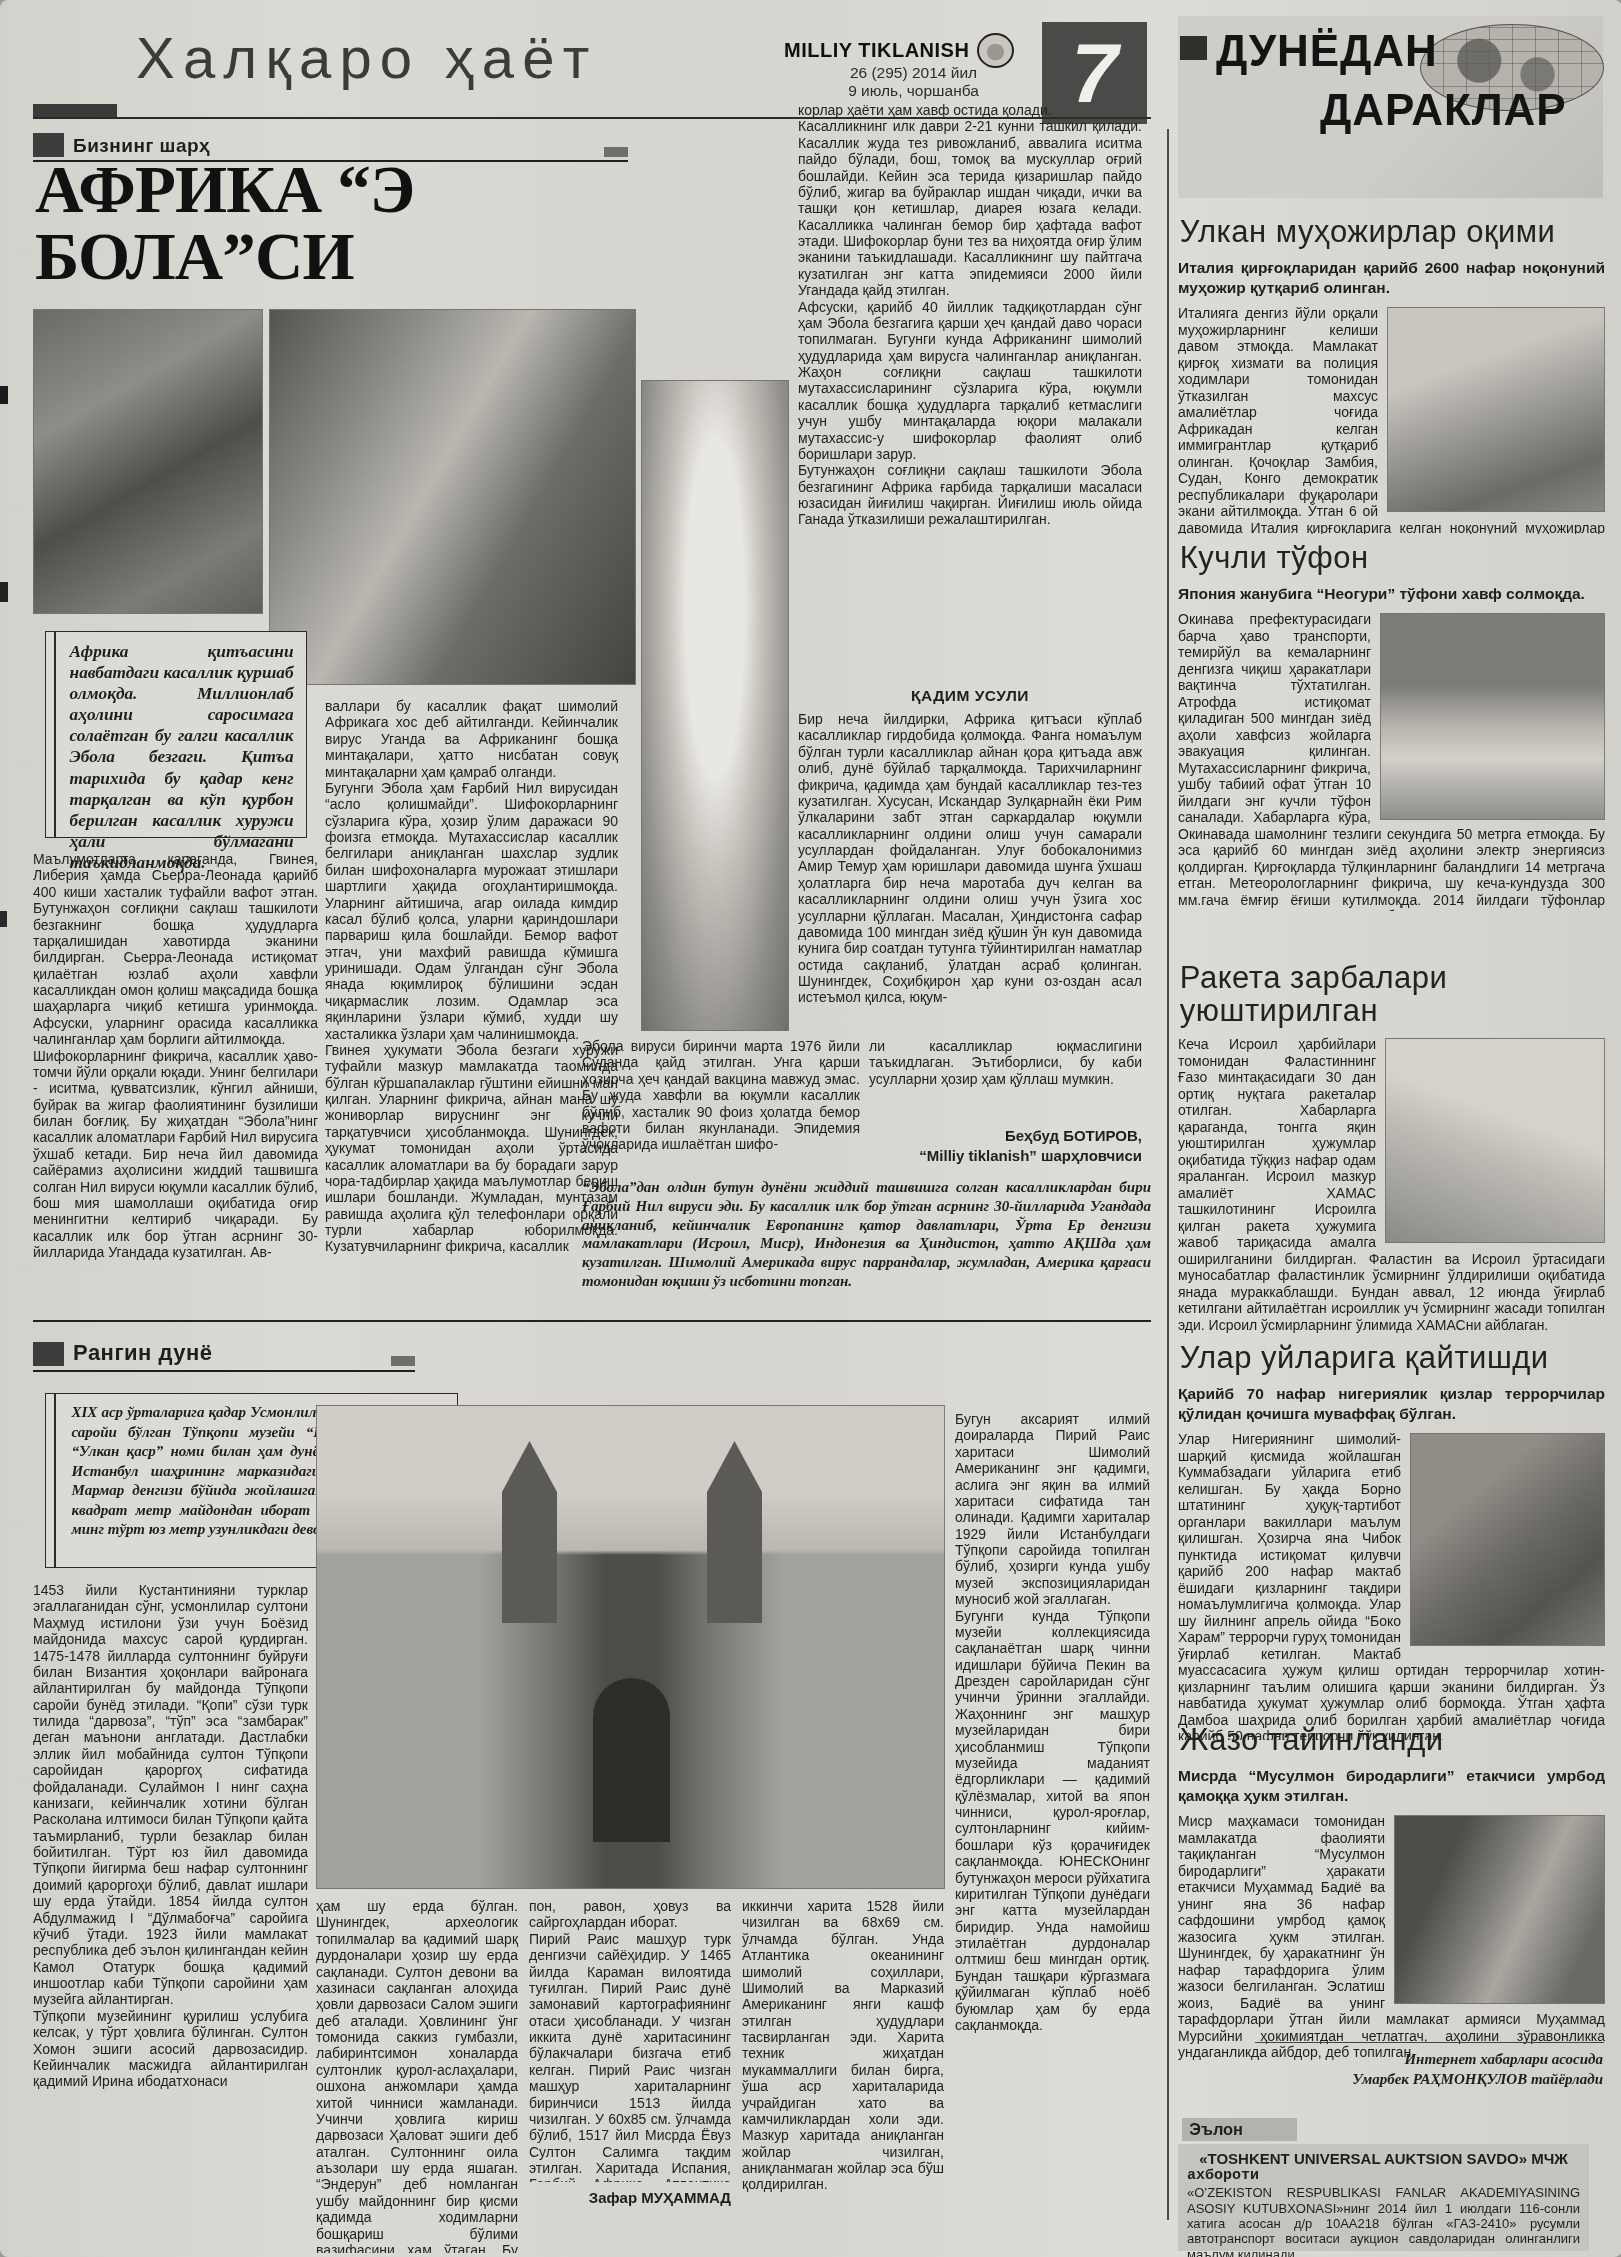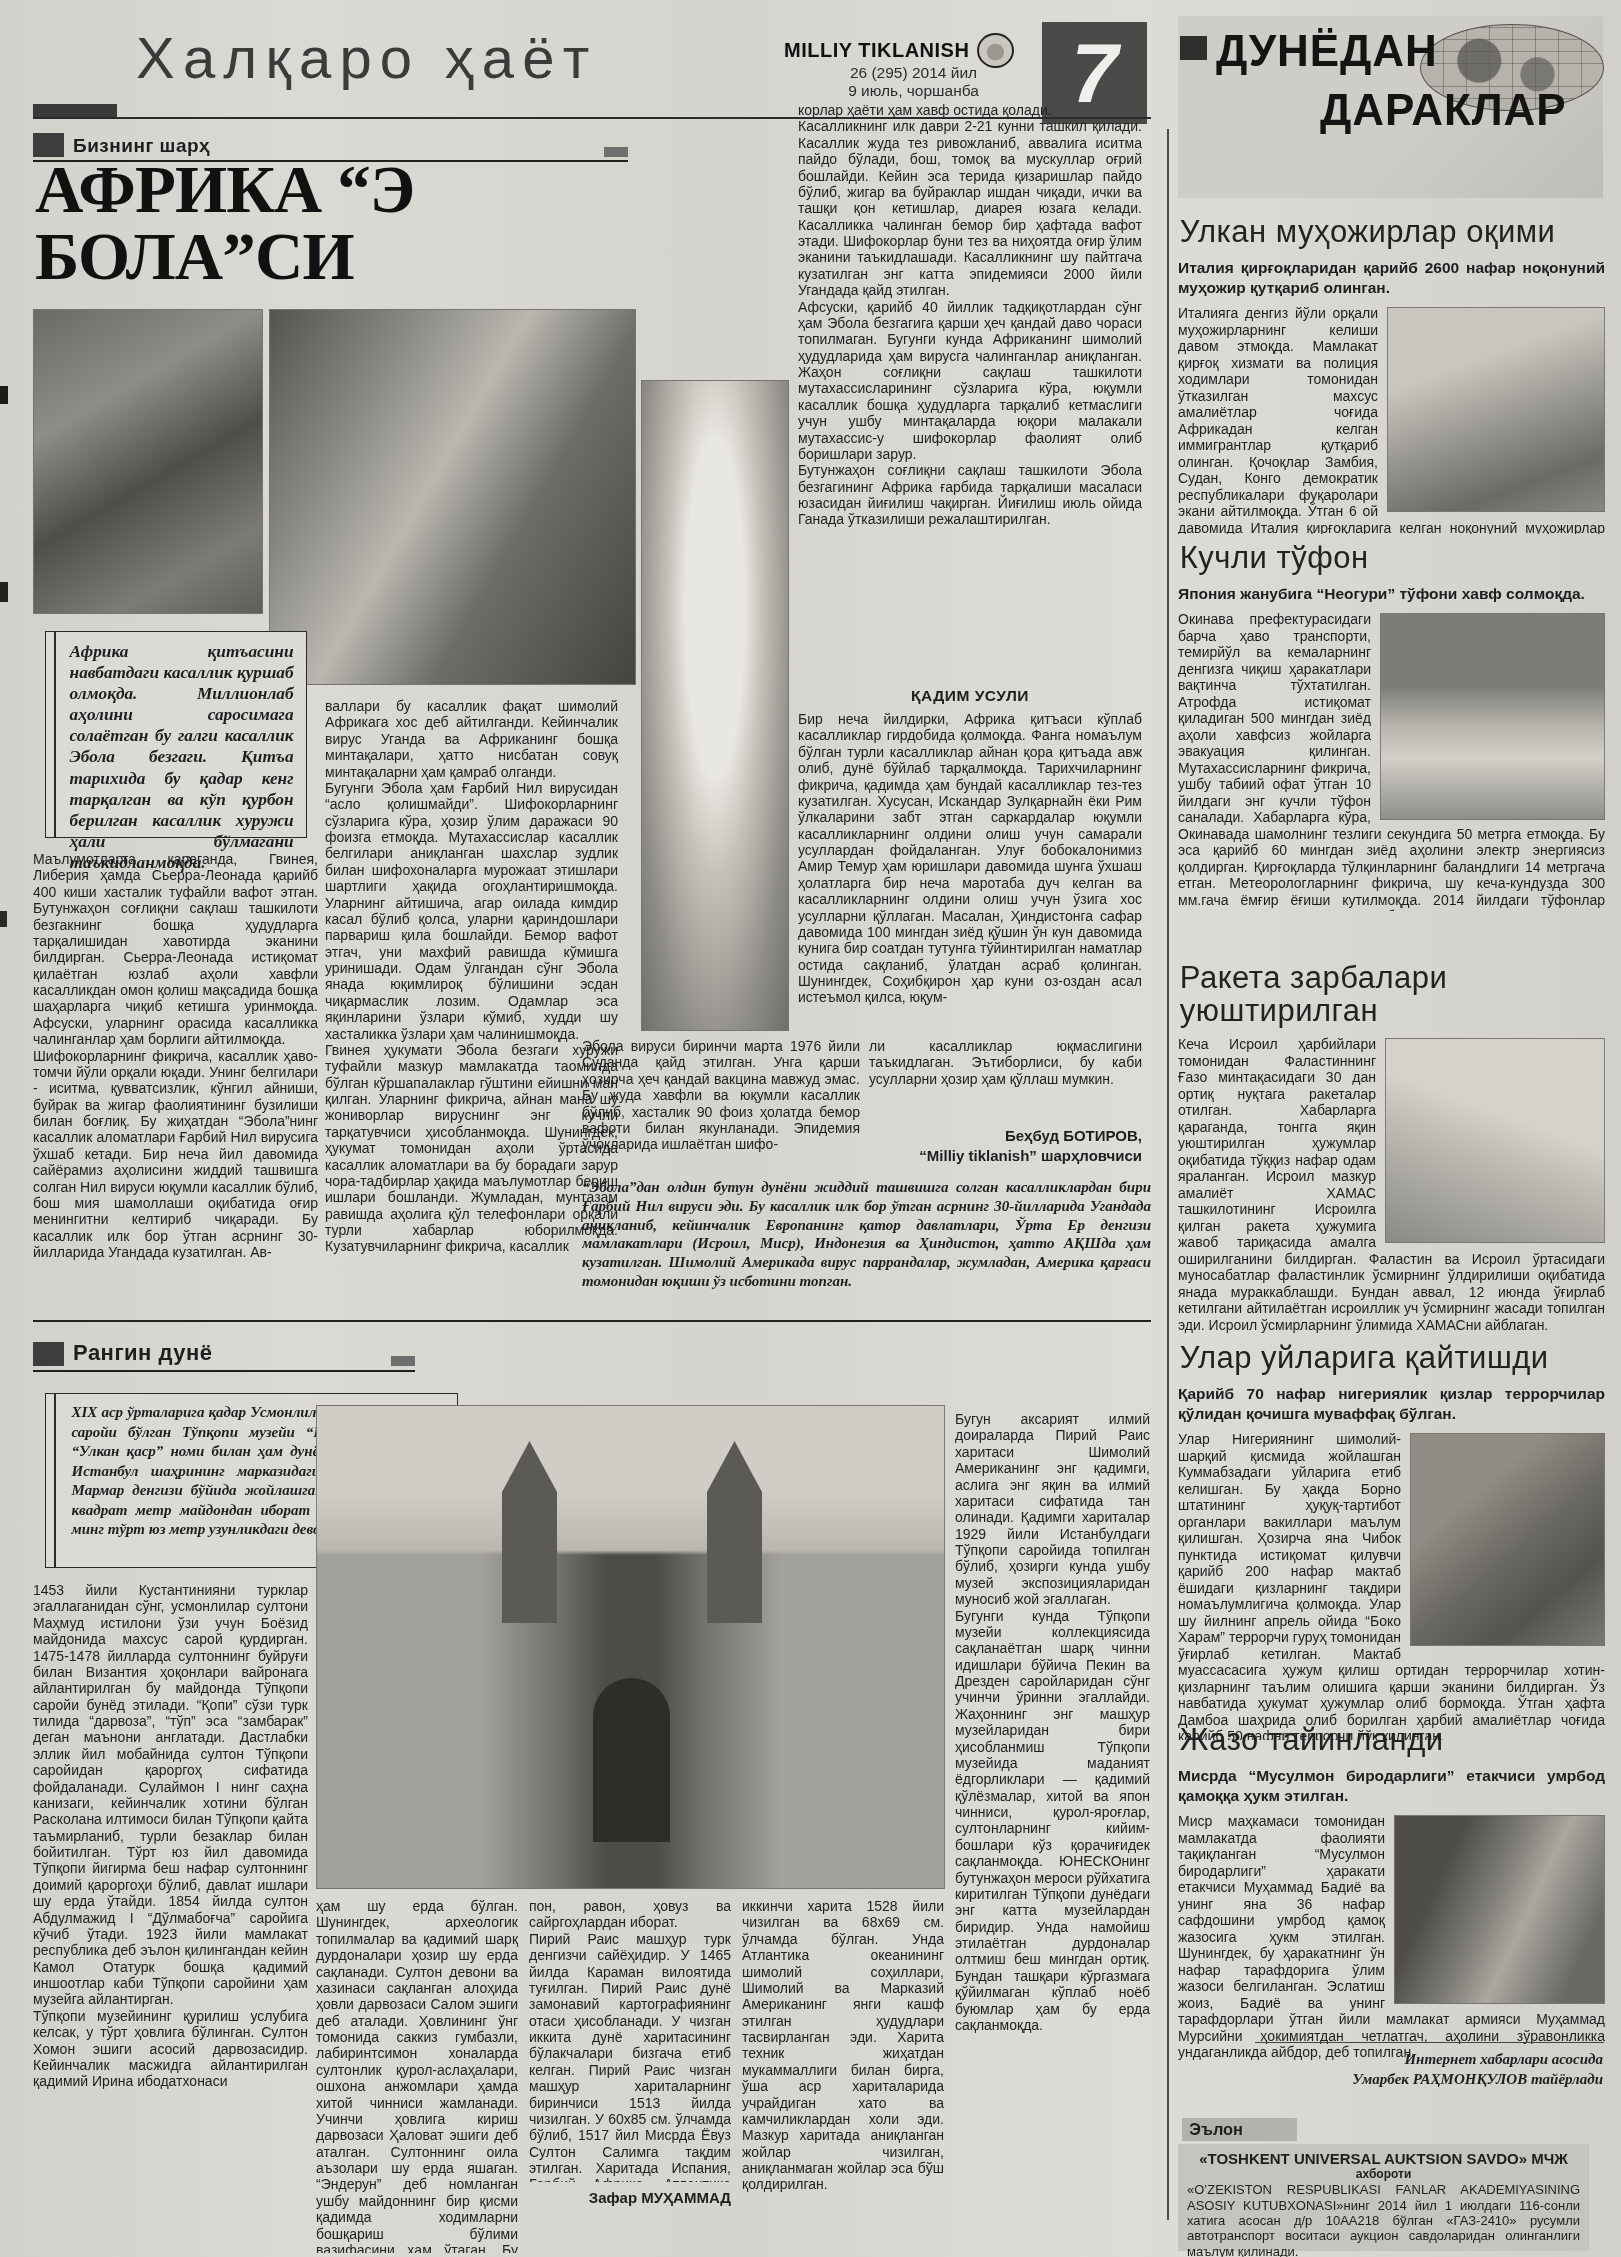--- a/index.html
+++ b/index.html
@@ -1,18 +1,18 @@
 <!DOCTYPE html>
 <html style="font-size:14.5px"><head>
 <meta charset="utf-8">
 <style>
   html,body{margin:0;padding:0;background:#9a9892;}
   #canvas{position:relative;width:1622px;height:2257px;margin:0 auto;overflow:hidden;
     background:linear-gradient(90deg,#d3d1cc 0,#dbd9d4 18%,#d6d4cf 45%,#dedcd7 70%,#d2d0cb 100%);
-    font-family:"Liberation Sans",sans-serif;color:#1e1e1e;}
+    font-family:"Liberation Sans",sans-serif;color:#1e1e1e;border-radius:8px;}
   .abs{position:absolute;}
   .bt{font-size:14px;line-height:1.17;text-align:justify;white-space:pre-line;overflow:hidden;color:#222;}
   .ph{background:#8d8b86;box-shadow:0 0 0 0.9px #77756f inset;}
   .kicker{display:flex;align-items:flex-end;gap:9px;border-bottom:2.7px solid #1f1f1f;padding-bottom:3.6px;}
   .kicker .sq{width:31px;height:23.6px;background:#3d3d3d;}
   .kicker .lbl{font-weight:bold;font-size:19px;letter-spacing:0.5px;}
   .kicker .endsq{width:23.6px;height:10px;background:#6e6e6e;margin-left:auto;}
   .ibox{border:1.8px solid #2a2a2a;background:#dcdad5;font-family:"Liberation Serif",serif;font-style:italic;font-weight:bold;margin-left:12px;}
   .ibox .innerline{position:absolute;left:8.2px;top:0;bottom:0;width:1.4px;background:#2a2a2a;}
   .ibox .txt{white-space:pre-line;text-align:justify;}
@@ -180,18 +180,18 @@
   <div class="abs" style="left:1178px;top:2049px;width:425px;text-align:right;font-family:'Liberation Serif',serif;font-style:italic;font-weight:bold;font-size:15px;line-height:1.35;">
     <div>Интернет хабарлари асосида</div>
     <div>Умарбек РАҲМОНҚУЛОВ тайёрлади</div>
   </div>
 
   <div class="abs" style="left:1182px;top:2118px;width:100px;background:#b4b2ac;padding:1.8px 7.3px;font-weight:bold;font-size:16.4px;">
     <span>Эълон</span>
   </div>
   <div class="abs" style="left:1178px;top:2144px;width:411px;height:107px;background:#c6c4bf;padding:5.5px 9px;box-sizing:border-box;">
     <div style="text-align:center;font-weight:bold;font-size:15px;">«TOSHKENT UNIVERSAL AUKTSION SAVDO» МЧЖ</div>
-    <div style="text-align:center;font-weight:bold;font-size:12px;">ахбороти</div>
+    <div style="font-weight:bold;font-size:15px;font-family:Liberation Mono, monospace;">ахбороти</div>
     <div style="font-size:13px;line-height:1.18;text-align:justify;margin-top:1.8px;">«O’ZEKISTON RESPUBLIKASI FANLAR AKADEMIYASINING ASOSIY KUTUBXONASI»нинг 2014 йил 1 июлдаги 116-сонли хатига асосан д/р 10АА218 бўлган «ГАЗ-2410» русумли автотранспорт воситаси аукцион савдоларидан олинганлиги маълум қилинади.</div>
   </div>
 
 </div>
 
 
 </body></html>

